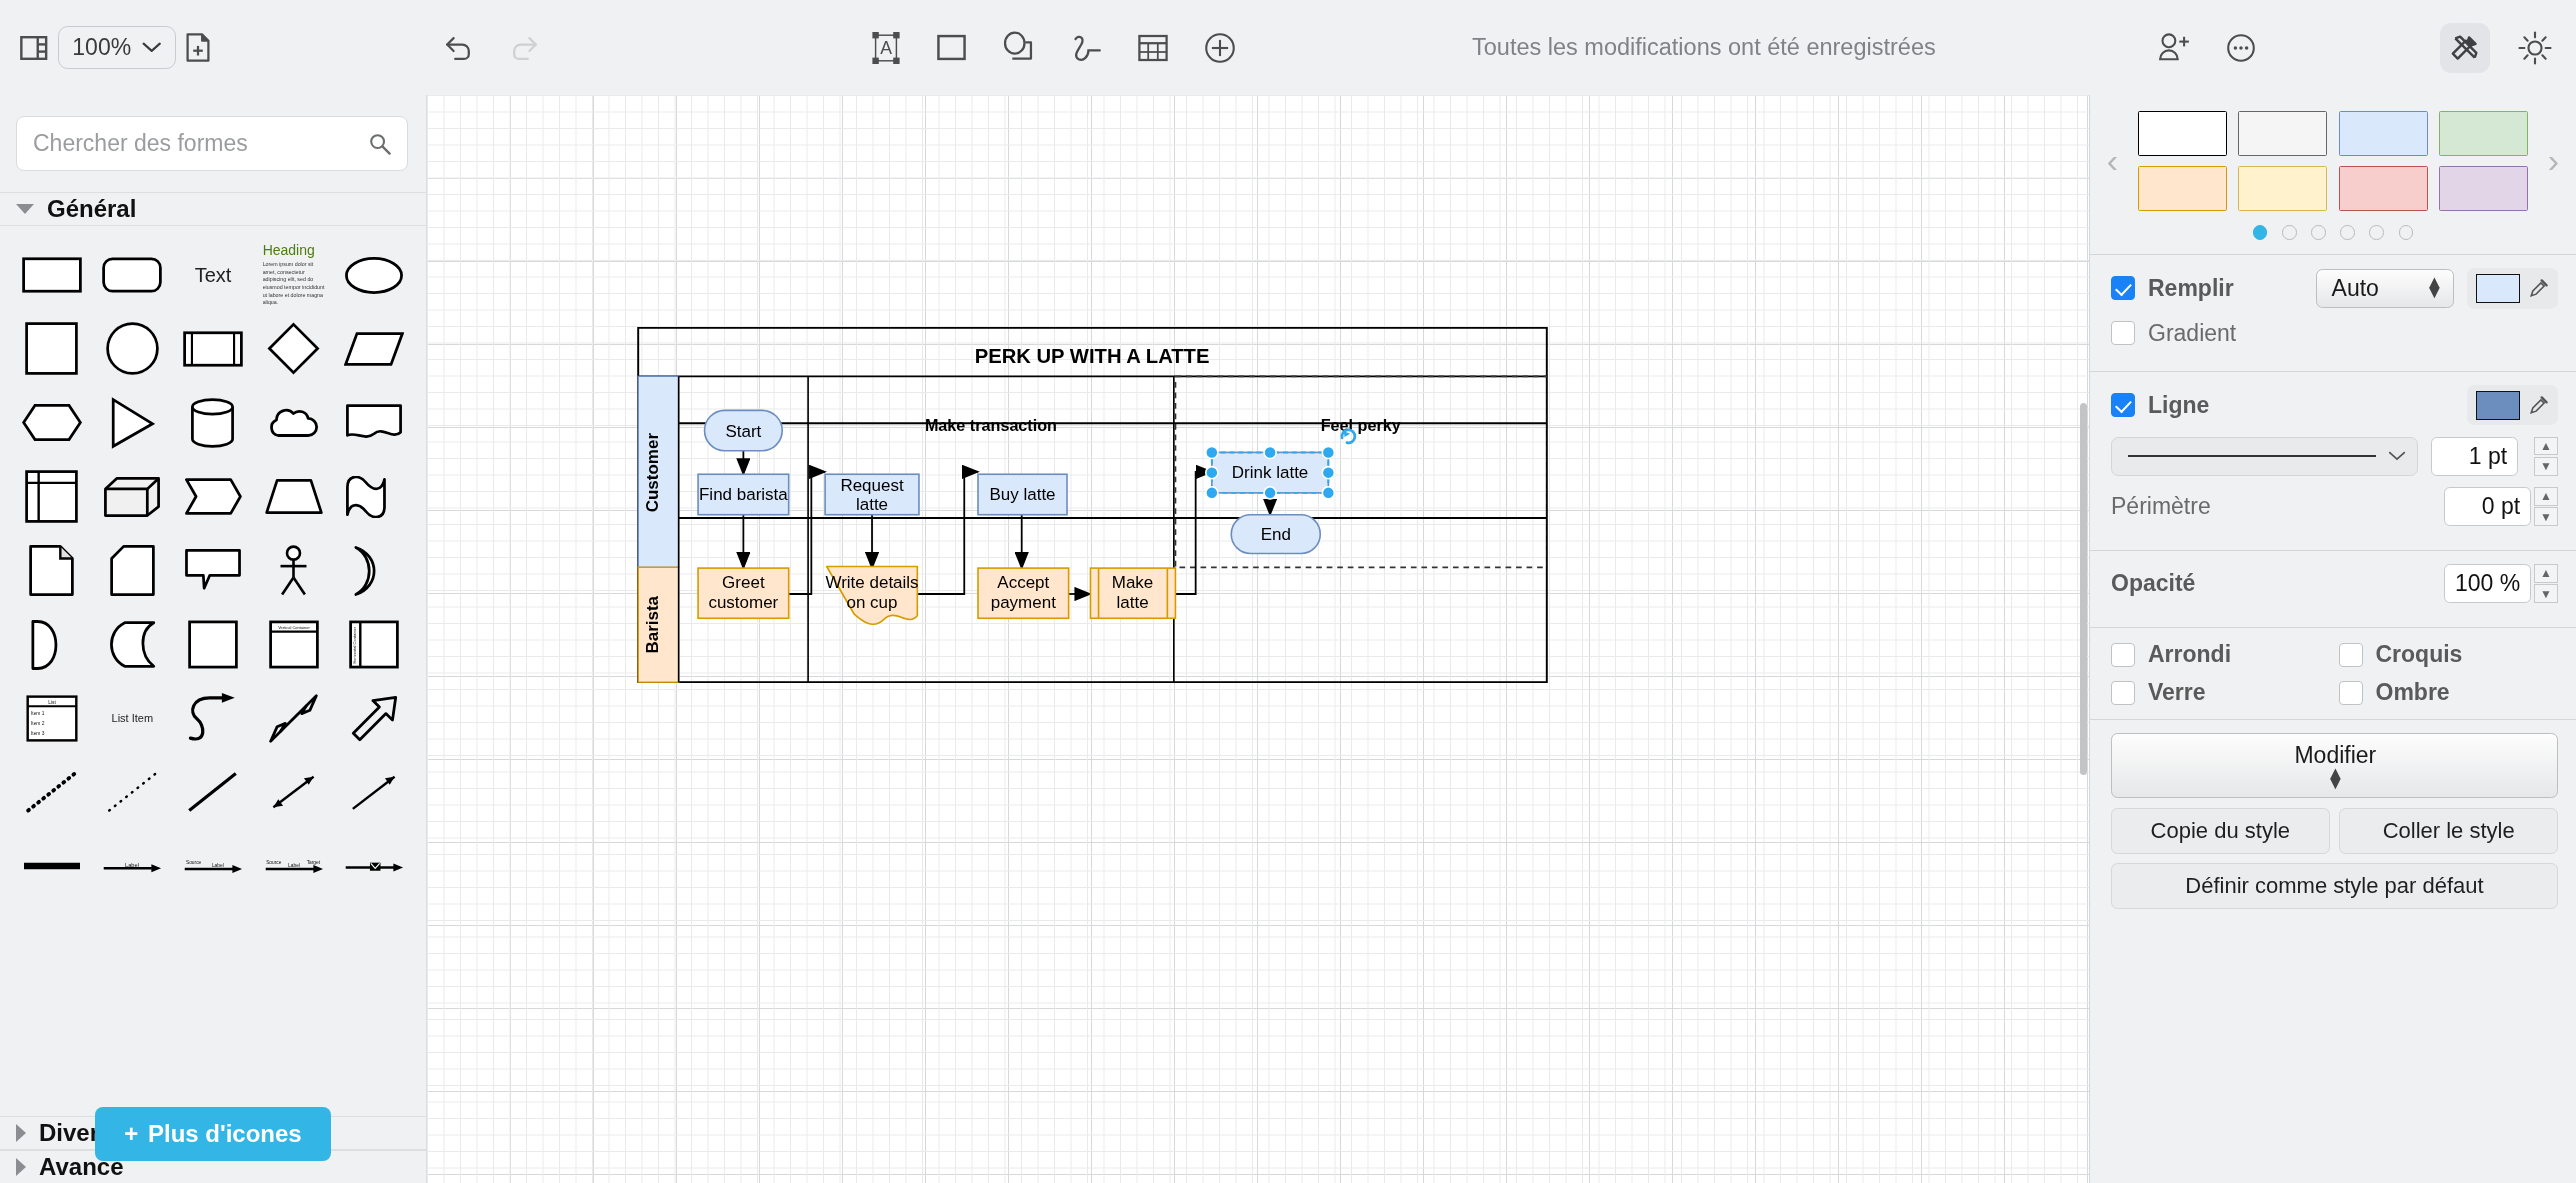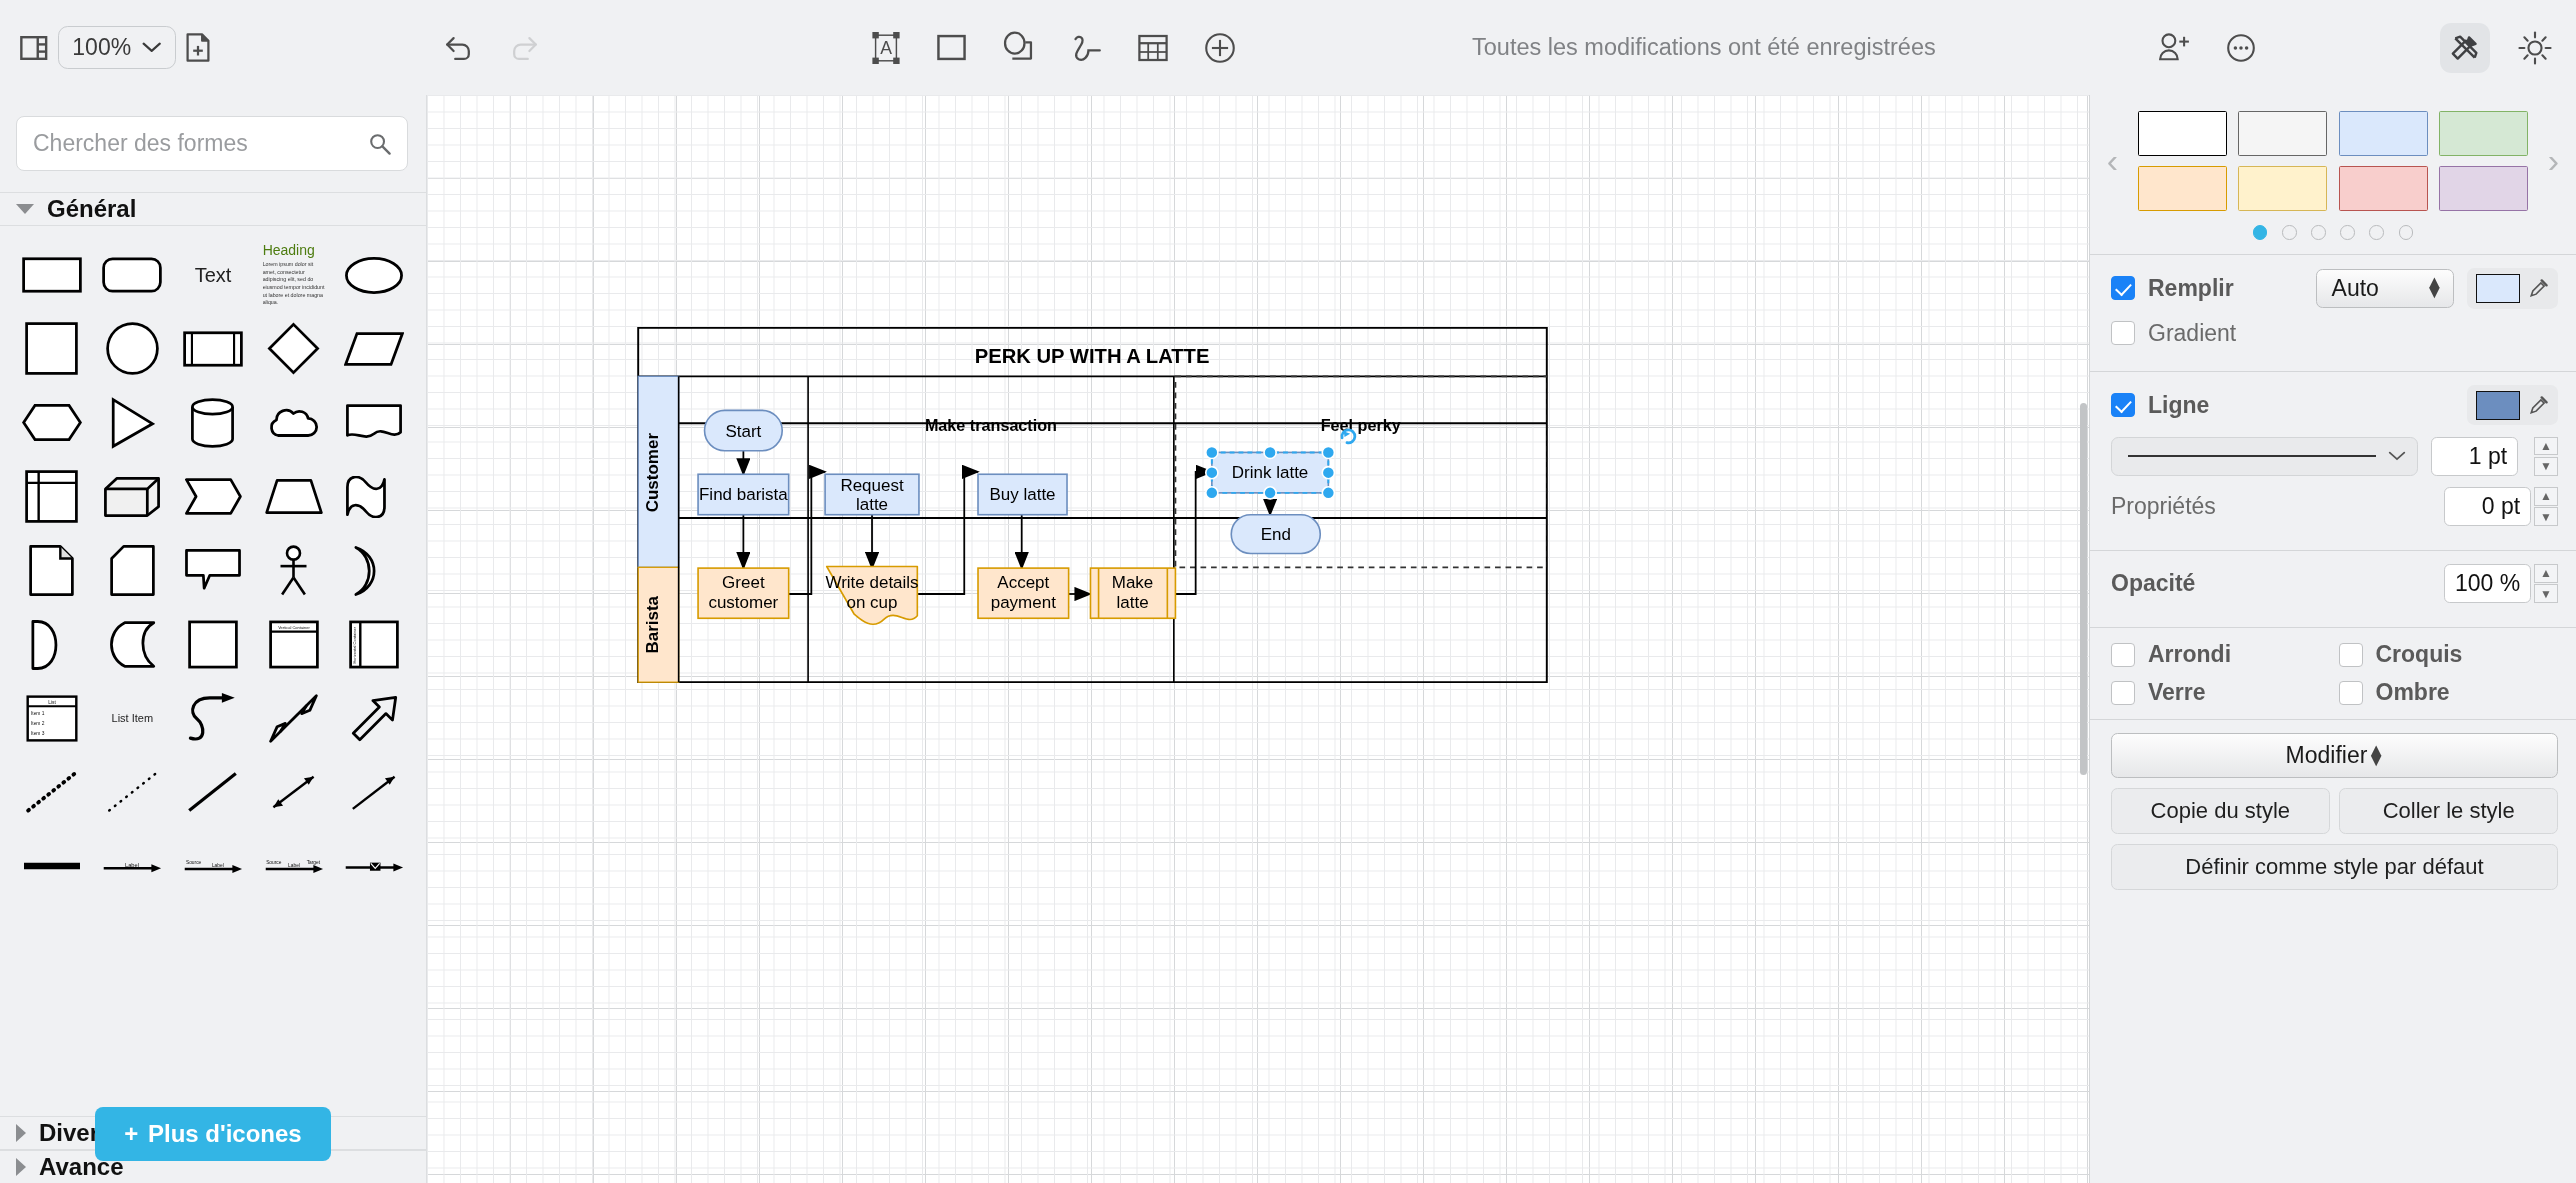--- a/index.html
+++ b/index.html
@@ -188,22 +188,22 @@
   .chk2 { display:grid; grid-template-columns: 1fr 1fr; gap: 11.3px 8px; }
   .btn-g {
     background:#ebecee; border:0.8px solid #d5d7d9; border-radius:6.5px;
     font-family:"Liberation Sans", sans-serif; font-size: 22px; color:#1f1f1f;
     padding: 9px 8px; cursor:pointer; text-align:center;
   }
   .btn-wide { width: 100%; margin-top: 9.7px; }
   .modsel {
     width:100%; background: linear-gradient(#fdfdfd,#e6e7e9);
     border:0.8px solid #bcbec0; border-radius:6.5px; padding: 8px 11.3px 8px 13px;
-    display:flex; align-items:center; justify-content:center;
-    font-size: 23px; color:#1a1a1a; cursor:pointer;
+    display:flex; align-items:center; justify-content:flex-end;
+    font-size: 23px; color:#1a1a1a; cursor:pointer;flex-direction:column;
   }
   .props-head {
     display:flex; align-items:center; gap: 8px;
     background:#e3e4e6; border-top:0.8px solid #d4d6d8;
     padding: 11.3px 14.6px; font-size: 23px; font-weight:700; color:#1a1a1a;
   }
   .props-head .c1 { width: 162px; display:flex; align-items:center; gap:9.7px; }
   .tri-sm { width:0;height:0;border-top:7.3px solid transparent;border-bottom:7.3px solid transparent;border-left:9px solid #8b8d90; }
   .row-sp { display:flex; align-items:center; justify-content:space-between; margin-bottom:11.3px; }
 </style>
@@ -834,21 +834,21 @@
                 <polyline points="2,2 11,10 20,2" fill="none" stroke="#555" stroke-width="2.2" stroke-linecap="round"></polyline>
               </svg>
           </span>
           <span class="numbox">1 pt</span>
           <span class="spin">
               <div>▲</div>
               <div>▼</div>
             </span>
         </div>
         <div class="row-sp">
-          <span class="lbl-n">Propriétés</span>
+          <span class="lbl-n">Périmètre</span>
           <span style="display:flex;align-items:center;">
             <span class="numbox">0 pt</span>
             <span class="spin">
                 <div>▲</div>
                 <div>▼</div>
               </span>
           </span>
         </div>
       </div>
 

